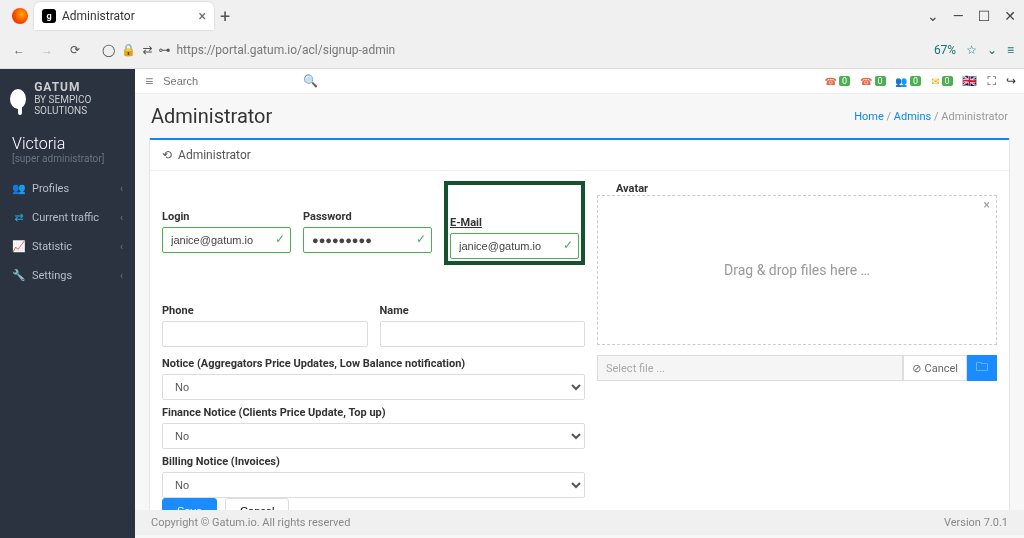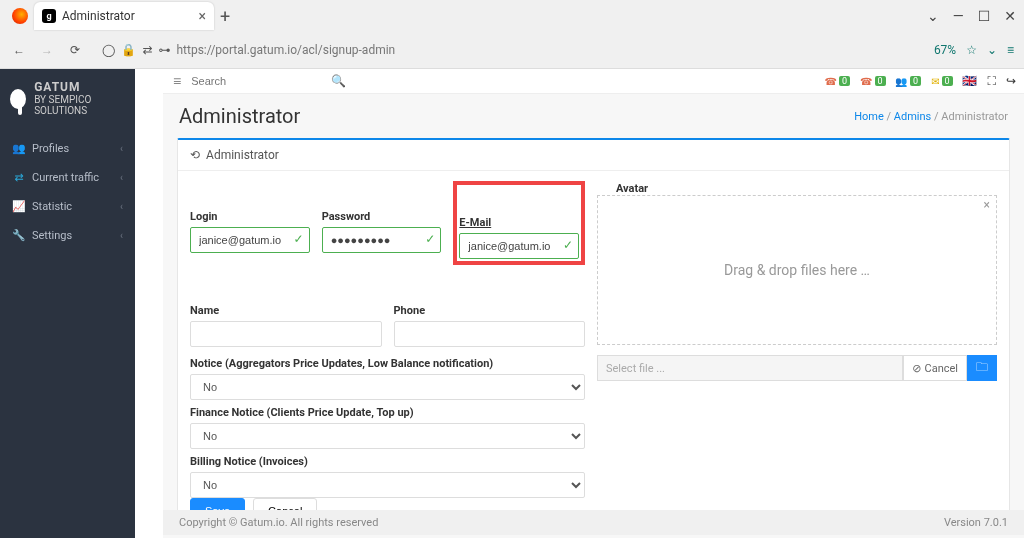--- a/index.html
+++ b/index.html
@@ -10,31 +10,31 @@
 .tab { display: flex; align-items: center; background: #fff; border-radius: 6px 6px 0 0; padding: 4px 8px; min-width: 180px; height: 28px; box-shadow: 0 0 2px rgba(0,0,0,.2); gap:6px; }
 .tab-fav { width:14px;height:14px;background:#000;border-radius:3px;display:flex;align-items:center;justify-content:center;color:#fff;font-size:9px;font-weight:bold; }
 .tab-close { margin-left:auto; font-size:14px; color:#666; }
 .newtab { font-size:18px;color:#555; }
 .nav-bar { display:flex; align-items:center; height:36px; padding:0 10px; gap:10px; }
 .nav-btn { width:18px;height:18px;display:flex;align-items:center;justify-content:center;color:#555; }
 .url-box { flex:1; display:flex; align-items:center; height:28px; border-radius:4px; padding:0 8px; gap:6px; color:#555; }
 .url-box .url { color:#777; }
 .right-icons { display:flex; align-items:center; gap:10px; color:#0f766e; }
 .window-controls { display:flex; gap:14px; margin-left:10px; color:#444; font-size:14px; }
-.app { display:flex; height:470px;gap:28px; }
+.app { display:flex; height:470px; }
 .sidebar { width:135px; background:#2b3340; color:#ccc; display:flex; flex-direction:column; }
 .logo { display:flex; align-items:center; gap:8px; padding:12px 10px; }
 .logo-mark { width:20px;height:20px;background:#fff;border-radius:50%;position:relative; }
 .logo-mark:after{content:"";position:absolute;bottom:-6px;left:8px;width:4px;height:10px;background:#fff;border-radius:2px;}
 .logo-text { font-size:10px; line-height:1.1; }
 .logo-text b { font-size:12px; letter-spacing:1px;}
 .user { padding:6px 12px 10px; }
 .user-name { color:#fff; font-size:16px; font-weight:300; }
 .user-role { color:#6b7380; font-size:10px; }
-.nav { list-style:none; margin-top:6px; }
+.nav { list-style:none; }
 .nav li { display:flex; align-items:center; padding:8px 12px; font-size:11px; color:#b7bec9; justify-content:space-between; cursor:pointer; }
 .nav li .ic { width:14px; display:inline-block; margin-right:6px; text-align:center; }
 .nav li .chev { color:#6b7380; font-size:10px; }
 .content { flex:1; background:#f7f7f7; display:flex; flex-direction:column; position:relative; }
 .topbar { display:flex; align-items:center; height:32px; padding:0 10px; background:#fff; border-bottom:1px solid #eee; position:relative; }
 .hamburger { font-size:14px; color:#888; margin-right:10px; }
 .search { flex:0 0 110px; border:none; background:transparent; font-size:11px; color:#666; outline:none; }
 .search-ic { color:#888; margin-left:-2px; }
 .badge-row { position:absolute; right:8px; display:flex; gap:10px; align-items:center; }
 .badge { display:flex; align-items:center; font-size:10px; }
@@ -48,21 +48,21 @@
 .card-body { padding:10px 12px; display:flex; gap:12px; }
 .left-col { flex:1; }
 .right-col { width:400px; }
 .row3 { display:flex; gap:12px; margin-bottom:10px; }
 .fg { flex:1; display:flex; flex-direction:column; }
 .fg label { font-size:11px; font-weight:bold; margin-bottom:4px; color:#333;margin-top:29px;}
 .inp-wrap { position:relative; }
 .inp { width:100%; height:26px; border:1px solid #4caf50; border-radius:2px; padding:0 22px 0 8px; font-size:11px; color:#444; }
 .inp.plain { border-color:#ddd; }
 .chk { position:absolute; right:6px; top:5px; color:#4caf50; font-size:12px; }
-.highlight { border:4px solid #ef4444; padding:2px;text-decoration:underline; }
+.highlight { border:4px solid #14532d; padding:2px;text-decoration:underline; }
 .row2 { display:flex; gap:12px; margin-bottom:10px; }
 .sel { width:100%; height:26px; border:1px solid #ddd; border-radius:2px; padding:0 8px; font-size:11px; color:#555; background:#fff; }
 .section-label { font-size:11px; font-weight:bold; margin:6px 0 4px; }
 .btns { display:flex; gap:8px; }
 .btn { padding:6px 14px; border-radius:3px; border:1px solid #ddd; background:#fff; font-size:11px; cursor:pointer; }
 .btn.primary { background:#1a8cff; border-color:#1a8cff; color:#fff; }
 .drop { border:1px dashed #ccc; height:150px; display:flex; align-items:center; justify-content:center; color:#999; font-size:14px; position:relative; }
 .drop .x { position:absolute; right:6px; top:2px; color:#999; font-size:12px;}
 .filebar { display:flex; margin-top:10px; height:26px; }
 .filebar .sf { flex:1; border:1px solid #ddd; background:#f5f5f5; color:#aaa; font-size:11px; display:flex; align-items:center; padding:0 8px;}
@@ -111,20 +111,24 @@
 
 <div class="app">
   <div class="sidebar">
     <div class="logo">
       <div class="logo-mark"></div>
       <div class="logo-text">
         <b>GATUM</b><br>
         <span>BY SEMPICO SOLUTIONS</span>
       </div>
     </div>
+    <div class="user">
+      <div class="user-name">Victoria</div>
+      <div class="user-role">[super administrator]</div>
+    </div>
     <ul class="nav">
       <li>
           <span><span class="ic" style="color:#2aa8d8">👥</span><span>Profiles</span></span>
           <span class="chev">‹</span>
         </li>
       <li>
           <span><span class="ic" style="color:#2aa8d8">⇄</span><span>Current traffic</span></span>
           <span class="chev">‹</span>
         </li>
       <li>
@@ -191,25 +195,25 @@
               <label>Password</label>
               <div class="inp-wrap"><input class="inp" value="●●●●●●●●●" style=""><span class="chk">✓</span></div>
             </div>
             <div class="fg highlight">
               <label>E-Mail</label>
               <div class="inp-wrap"><input class="inp" value="janice@gatum.io" style=""><span class="chk">✓</span></div>
             </div>
           </div>
           <div class="row2">
             <div class="fg">
+                <label>Phone</label>
+                <input class="inp plain" value="" style="">
+              </div>
+            <div class="fg">
                 <label>Name</label>
-                <input class="inp plain" value="" style="">
-              </div>
-            <div class="fg">
-                <label>Phone</label>
                 <input class="inp plain" value="" style="">
               </div>
           </div>
           <div class="section-label">Notice (Aggregators Price Updates, Low Balance notification)</div>
           <select class="sel"><option>No</option></select>
           <div class="section-label">Finance Notice (Clients Price Update, Top up)</div>
           <select class="sel"><option>No</option></select>
           <div class="section-label">Billing Notice (Invoices)</div>
           <select class="sel"><option>No</option></select>
           <div class="btns">

